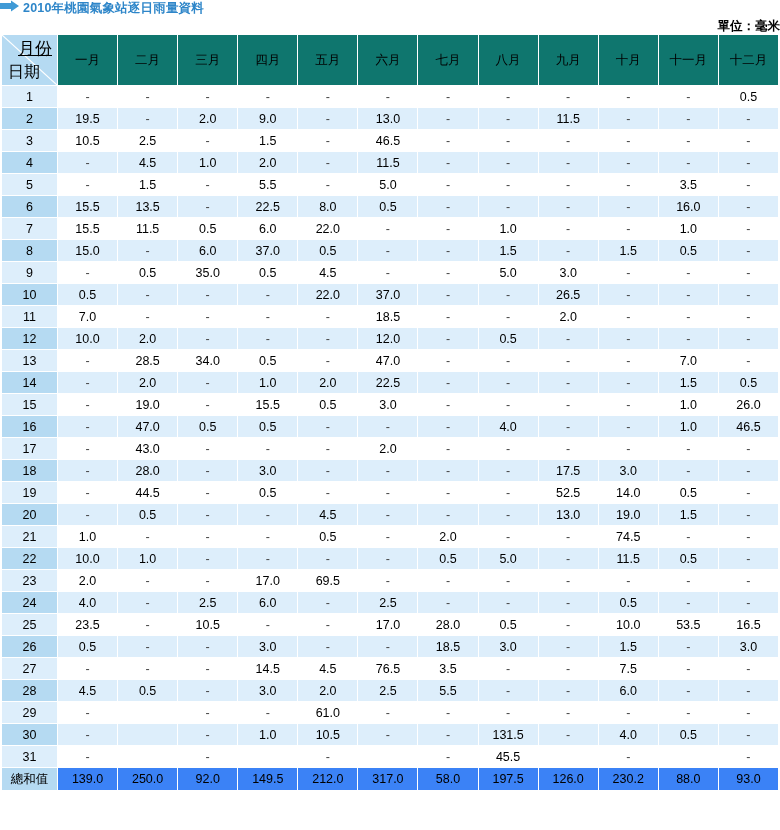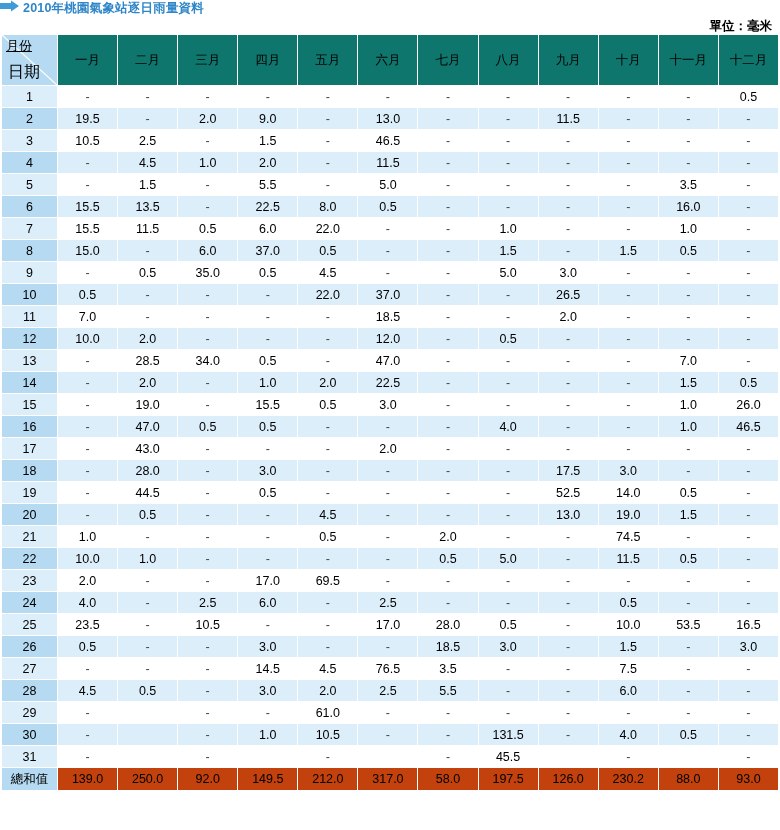--- a/index.html
+++ b/index.html
@@ -38,21 +38,20 @@
     color: #2e86c9;
     font-size: 12.5px;
     font-weight: bold;
     letter-spacing: 0.2px;
     white-space: nowrap;
   }
   
   .unitline {
     height: 16px;
     text-align: right;
-    padding-right: 8px;
     box-sizing: border-box;
   }
   .unit-text {
     font-size: 12.5px;
     font-weight: bold;
     color: #000;
   }
   
   table.rain {
     border-collapse: collapse;
@@ -87,22 +86,22 @@
     height: 50px;
   }
   .corner-inner {
     position: relative;
     width: 100%;
     height: 50px;
   }
   .corner-inner .m {
     position: absolute;
     top: 2px;
-    left: 4px;
-    font-size: 13px;
+    left: 16px;
+    font-size: 17px;
     text-decoration: underline;
   }
   .corner-inner .d {
     position: absolute;
     bottom: 2px;
     left: 6px;
     font-size: 16px;
   }
   .corner-inner .slash {
     position: absolute;
@@ -116,21 +115,21 @@
     border: 1px solid #ffffff;
   }
   tbody tr.odd td { background: #ffffff; }
   tbody tr.even td { background: #ddeefb; }
   tbody tr.odd td.daycell { background: #ddeefb; }
   tbody tr.even td.daycell { background: #b5daf2; }
   td.daycell {
     width: 56px;
   }
   tbody tr.total td {
-    background: #c2410c;
+    background: #3b82f6;
     height: 23px;
   }
   tbody tr.total td.daycell {
     background: #b5daf2;
     margin-top: 46px;
   }
   .dash { color: #444; }
 </style>
 </head>
 <body>

